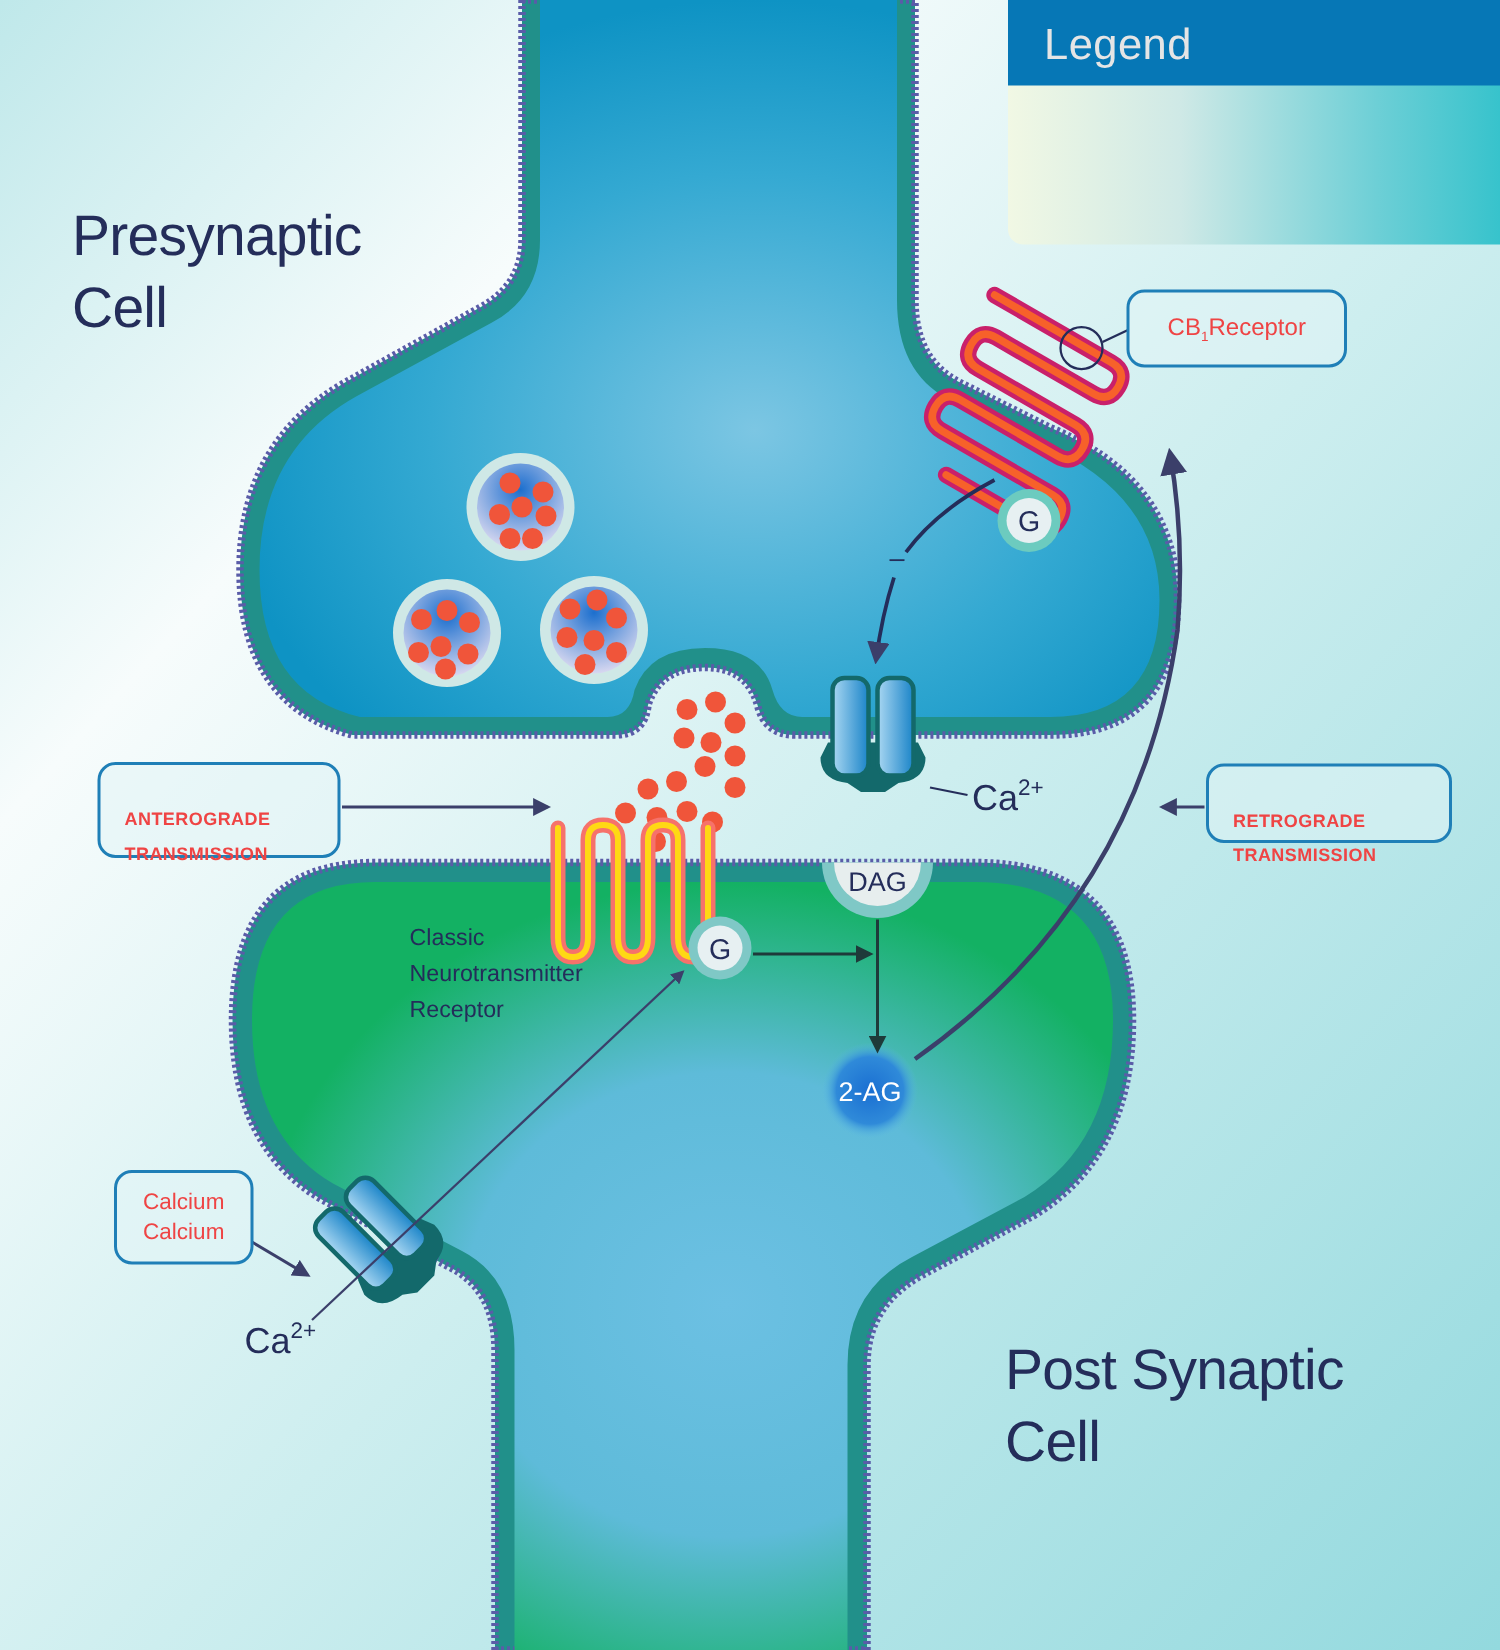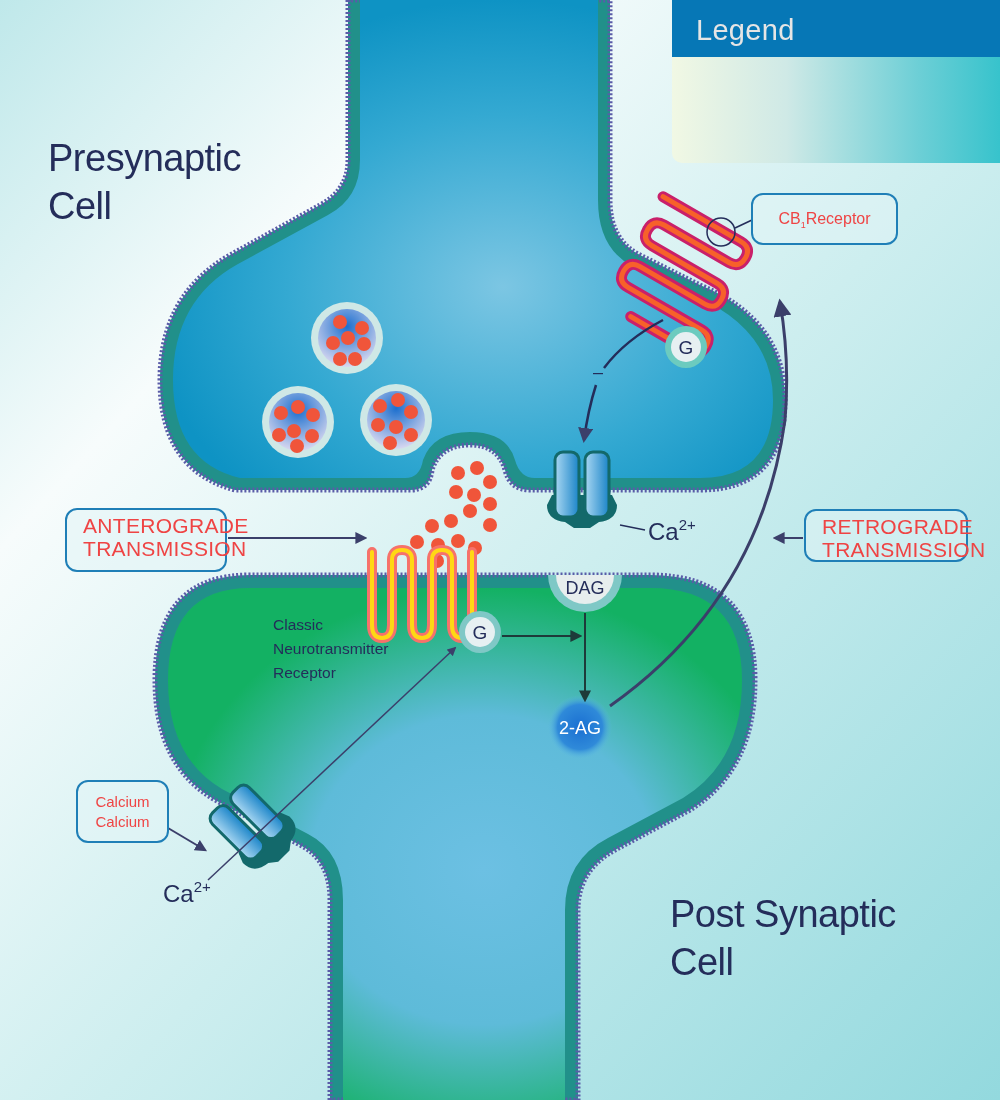--- a/index.html
+++ b/index.html
@@ -7,21 +7,21 @@
   #stage { position: relative; width: 1000px; height: 1100px; }
   svg#diagram { position: absolute; left: 0; top: 0; width: 1000px; height: 1100px; }
   .cell-title { position: absolute; color: #242d5a; font-family: "Liberation Sans", sans-serif; font-size: 38px; line-height: 48px; letter-spacing: -0.5px; }
   .legend { position: absolute; left: 672px; top: 0; width: 328px; height: 163px; border-bottom-left-radius: 10px; overflow: hidden;
             background: linear-gradient(90deg, #f1f8e4 0%, #cfe9e6 35%, #6dcfd6 75%, #37c3cc 100%); }
   .legend-head { background: #0677b6; height: 57px; color: #e5e5e5; font-family: "Liberation Sans", sans-serif; font-size: 29px; line-height: 60px; padding-left: 24px; letter-spacing: 0.3px; }
   .legend-body { padding: 15px 0 0 24px; color: #242d5a; font-family: "Liberation Sans", sans-serif; font-size: 19px; line-height: 26px; }
   .legend-body .abbr { font-weight: normal; color: #1a2350; }
   .legend-body .def { color: #2c3560; }
   .callout { position: absolute; border: 2px solid #1f7fb7; border-radius: 12px; background: rgba(225,244,246,0.55); color: #ef4444; box-sizing: border-box; }
-  .callout.bold { font-family: "Liberation Sans", sans-serif; font-weight: normal; font-size: 21px; line-height: 23px; padding: 4px 0 0 16px; letter-spacing: 0.3px; }
+  .callout.bold { font-family: "Liberation Sans", sans-serif; font-weight: bold; font-size: 12px; line-height: 23px; padding: 25px 0 0 16px; letter-spacing: 0.3px; }
   .callout.plain { font-family: "Liberation Sans", sans-serif; font-size: 15px; line-height: 20px; text-align: center; }
   .svg-text { font-family: "Liberation Sans", sans-serif; }
 </style>
 </head>
 <body>
 
 <div id="stage">
 <svg id="diagram" viewBox="0 0 1000 1100" xmlns="http://www.w3.org/2000/svg">
   <defs>
     <linearGradient id="bgGrad" x1="0" y1="0" x2="1" y2="1">

